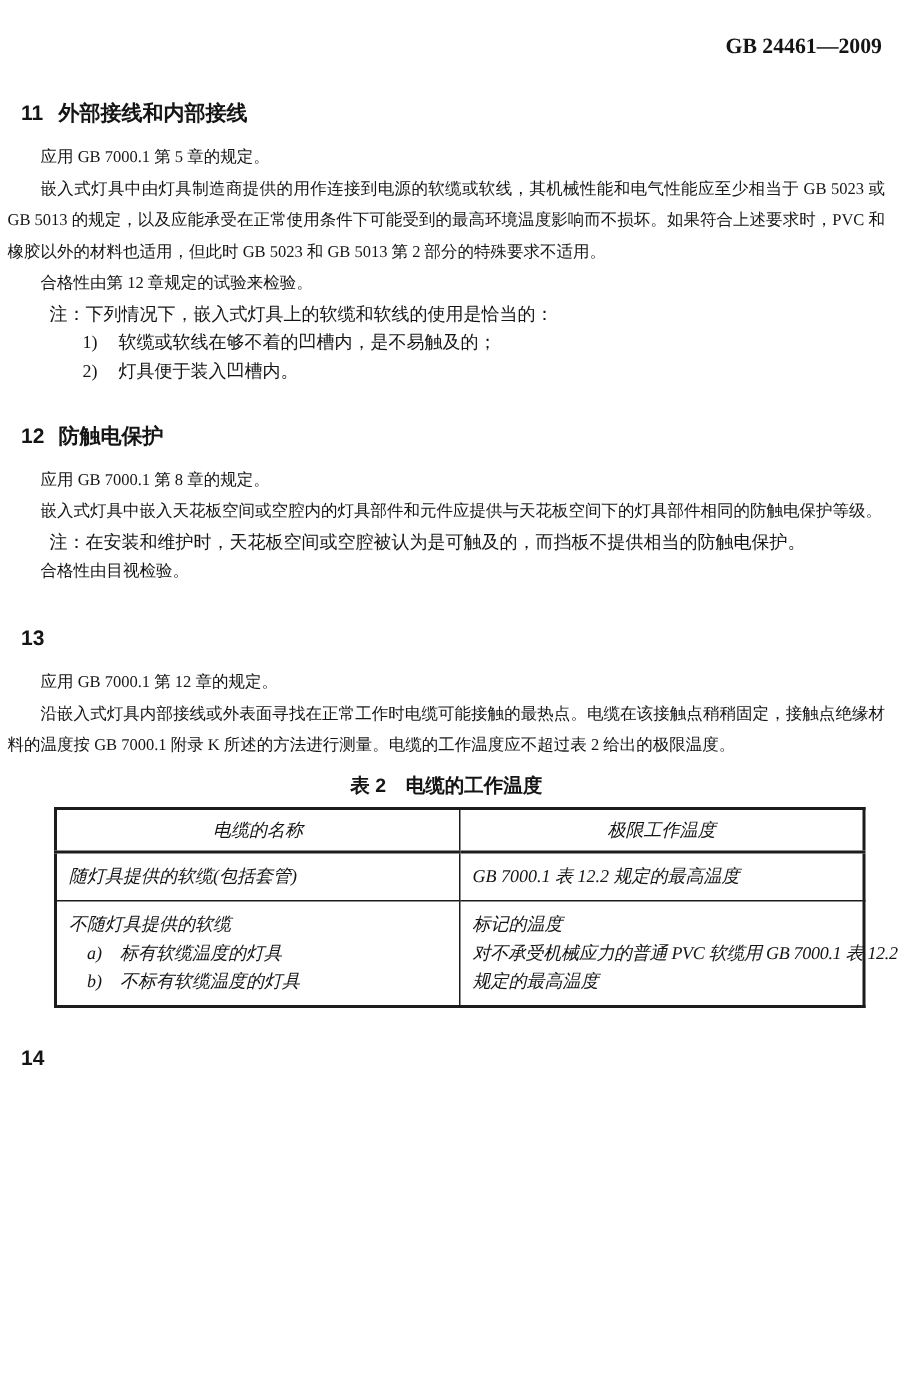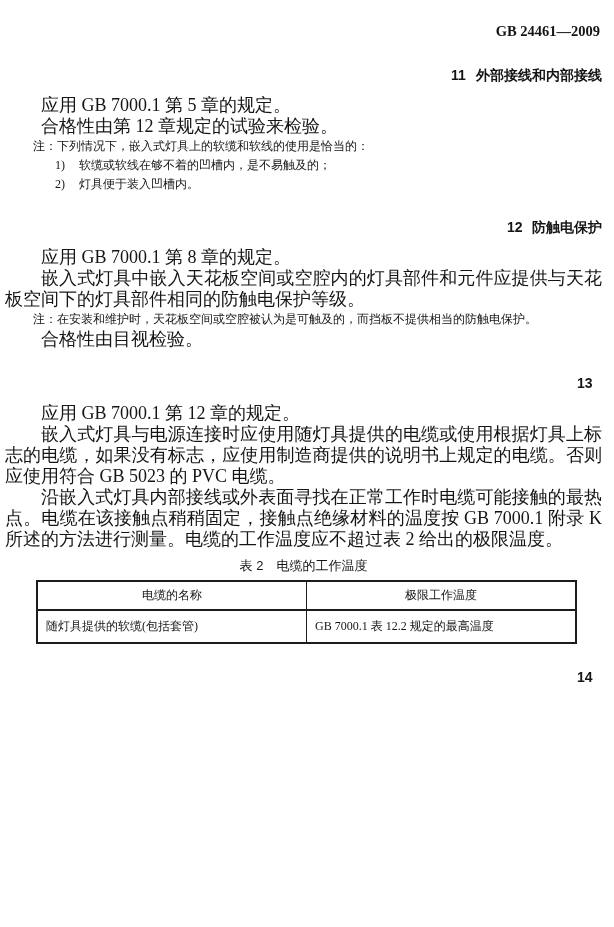--- a/index.html
+++ b/index.html
@@ -7,74 +7,74 @@
     width: 614px; height: 927px;
     background: #ffffff;
     color: #151515;
     font-family: "Liberation Serif", "DejaVu Serif", serif;
     position: relative;
     overflow: hidden;
   }
   .page {
     box-sizing: border-box;
     width: 614px; height: 927px;
-    padding: 22px 12px 0 5px;
+    padding: 22px 24px 0 5px;
   }
   .doc-header {
     text-align: right;
     font-family: "Liberation Serif", "DejaVu Serif", serif;
     font-weight: bold;
     font-size: 14.5px;
     line-height: 18px;
     padding-right: 2px;
   }
   h2.sec-heading {
     font-family: "Liberation Sans", "DejaVu Sans", sans-serif;
     font-weight: bold;
     font-size: 14px;
     line-height: 19px;
     margin: 24px 0 10px 9px;
     display: flex;
-    justify-content: flex-end;
   }
   h2.sec-heading .h-num { width: 25px; flex: 0 0 25px; }
   h2.first { margin-top: 26px; }
   p.body-para {
-    font-size: 18px;
+    font-size: 11px;
     line-height: 21px;
     margin: 0;
     text-indent: 2em;
     text-align: justify;
   }
   .note {
     font-size: 12px;
     line-height: 19px;
     margin: 0 0 0 28px;
   }
   .note-item {
     font-size: 12px;
     line-height: 19px;
     margin-left: 50px;
     display: flex;
   }
   .note-item .ni-num { width: 24px; flex: 0 0 24px; }
   .tbl-caption {
     text-align: center;
     font-family: "Liberation Sans", "DejaVu Sans", sans-serif;
-    font-weight: normal;
+    font-weight: bold;
     font-size: 13px;
     line-height: 19px;
     margin: 6px 0 5px 0;
   }
   table.limits {
     border-collapse: collapse;
     width: 541px;
     margin-left: 31px;
     table-layout: fixed;
     font-size: 12px;
+    font-style: italic;
   }
   table.limits, table.limits th, table.limits td {
     border: 1px solid #1c1c1c;
   }
   table.limits { border-width: 2px; }
   table.limits thead th {
     font-weight: normal;
     text-align: center;
     padding: 5px 4px;
     border-bottom-width: 2px;
@@ -95,20 +95,21 @@
 
 <div class="page">
 
   <div class="doc-header">GB 24461—2009</div>
 
   <h2 class="sec-heading first">
     <span class="h-num">11</span>
     <span>外部接线和内部接线</span>
   </h2>
   <p class="body-para">应用 GB 7000.1 第 5 章的规定。</p>
+  <p class="body-para">嵌入式灯具中由灯具制造商提供的用作连接到电源的软缆或软线，其机械性能和电气性能应至少相当于 GB 5023 或 GB 5013 的规定，以及应能承受在正常使用条件下可能受到的最高环境温度影响而不损坏。如果符合上述要求时，PVC 和橡胶以外的材料也适用，但此时 GB 5023 和 GB 5013 第 2 部分的特殊要求不适用。</p>
   <p class="body-para">合格性由第 12 章规定的试验来检验。</p>
   <div class="note">注：下列情况下，嵌入式灯具上的软缆和软线的使用是恰当的：</div>
   <div class="note-item">
     <span class="ni-num">1)</span>
     <span>软缆或软线在够不着的凹槽内，是不易触及的；</span>
   </div>
   <div class="note-item">
     <span class="ni-num">2)</span>
     <span>灯具便于装入凹槽内。</span>
   </div>
@@ -119,40 +120,57 @@
   </h2>
   <p class="body-para">应用 GB 7000.1 第 8 章的规定。</p>
   <p class="body-para">嵌入式灯具中嵌入天花板空间或空腔内的灯具部件和元件应提供与天花板空间下的灯具部件相同的防触电保护等级。</p>
   <div class="note">注：在安装和维护时，天花板空间或空腔被认为是可触及的，而挡板不提供相当的防触电保护。</div>
   <p class="body-para">合格性由目视检验。</p>
 
   <h2 class="sec-heading">
     <span class="h-num">13</span>
   </h2>
   <p class="body-para">应用 GB 7000.1 第 12 章的规定。</p>
-  <p class="body-para">嵌入式灯具与电源连接时应使用随灯具提供的电缆或使用根据灯具上标志的电缆，如果没有标志，应使用制造商提供的说明书上规定的电缆。否则应使用符合 GB 5023 的 PVC 电缆。</p>
   <p class="body-para">沿嵌入式灯具内部接线或外表面寻找在正常工作时电缆可能接触的最热点。电缆在该接触点稍稍固定，接触点绝缘材料的温度按 GB 7000.1 附录 K 所述的方法进行测量。电缆的工作温度应不超过表 2 给出的极限温度。</p>
 
   <div class="tbl-caption">表 2　电缆的工作温度</div>
   <table class="limits">
     <colgroup>
         <col class="c1">
         <col class="c2">
       </colgroup>
     <thead>
       <tr>
         <th>电缆的名称</th>
         <th>极限工作温度</th>
       </tr>
     </thead>
     <tbody>
       <tr>
         <td>随灯具提供的软缆(包括套管)</td>
         <td>GB 7000.1 表 12.2 规定的最高温度</td>
       </tr>
+      <tr>
+        <td>
+          <div>不随灯具提供的软缆</div>
+          <div class="cell-item">
+            <span class="ci-num">a)</span>
+            <span>标有软缆温度的灯具</span>
+          </div>
+          <div class="cell-item">
+            <span class="ci-num">b)</span>
+            <span>不标有软缆温度的灯具</span>
+          </div>
+        </td>
+        <td>
+          <div>标记的温度</div>
+          <div class="nowrap">对不承受机械应力的普通 PVC 软缆用 GB 7000.1 表 12.2</div>
+          <div>规定的最高温度</div>
+        </td>
+      </tr>
     </tbody>
   </table>
 
   <h2 class="sec-heading">
     <span class="h-num">14</span>
   </h2>
 
 </div>
 
 </body></html>

